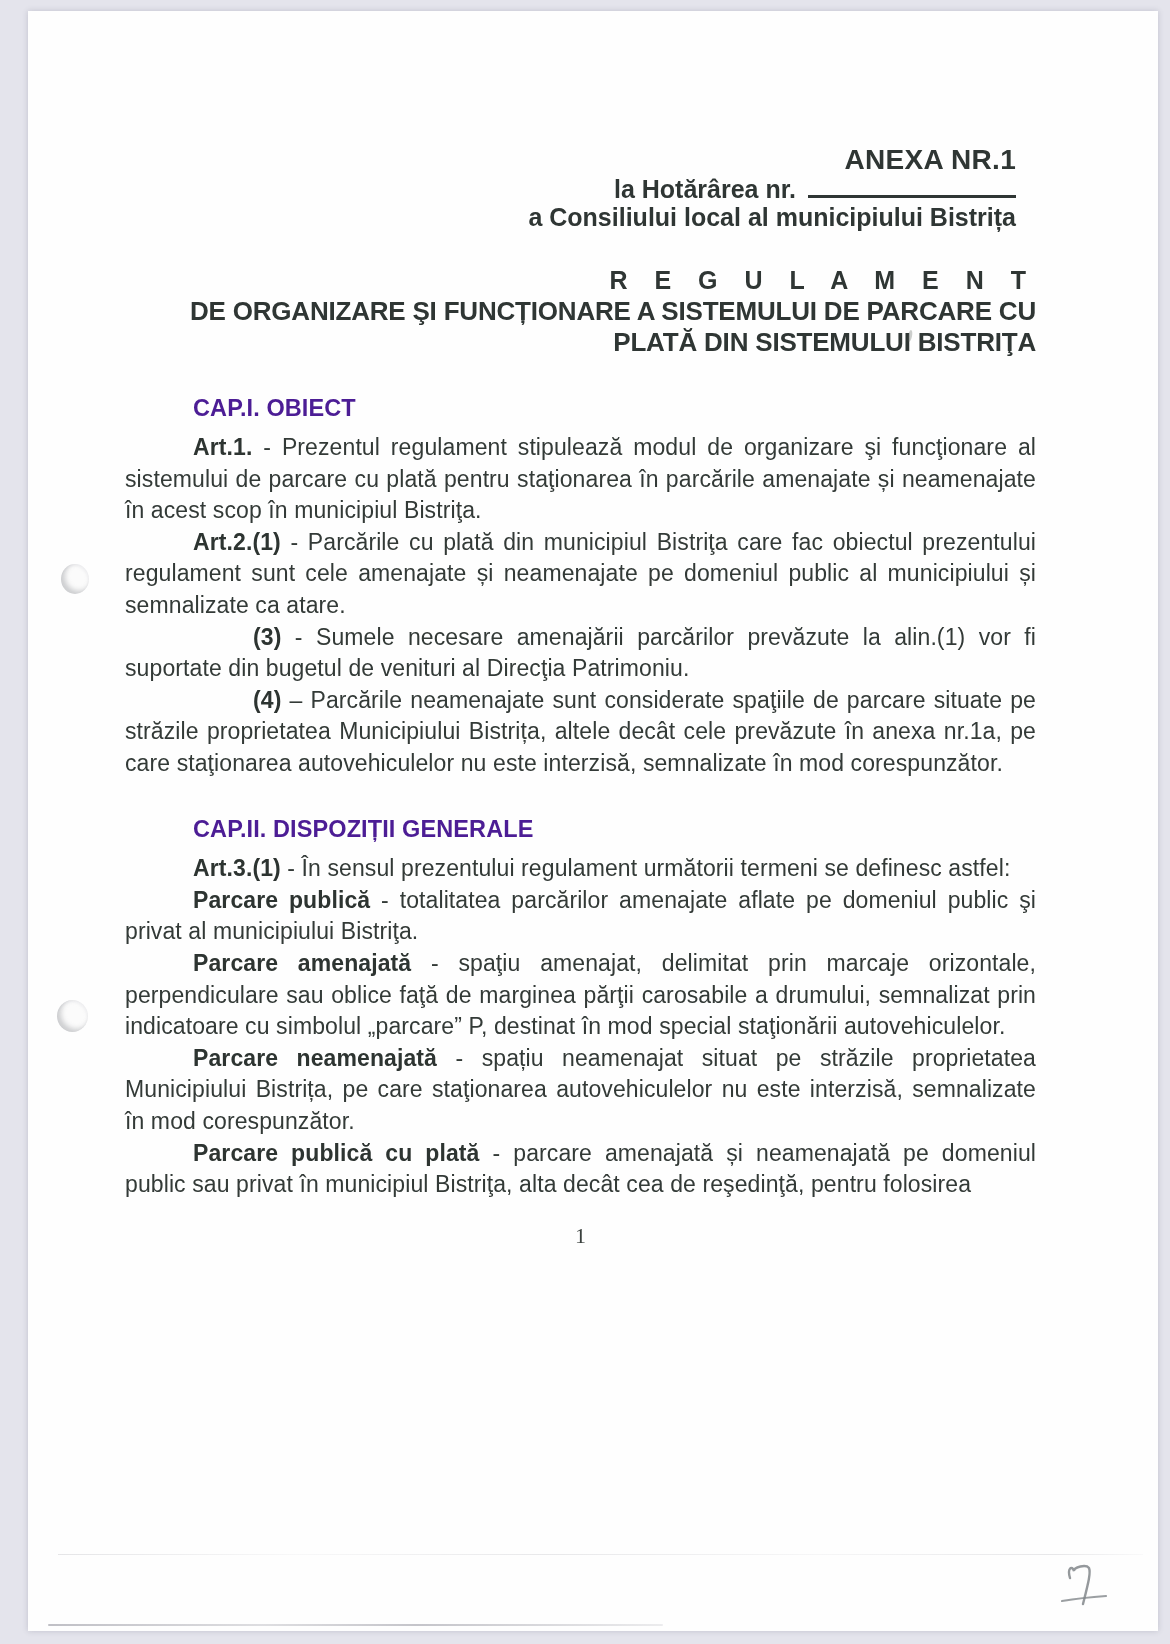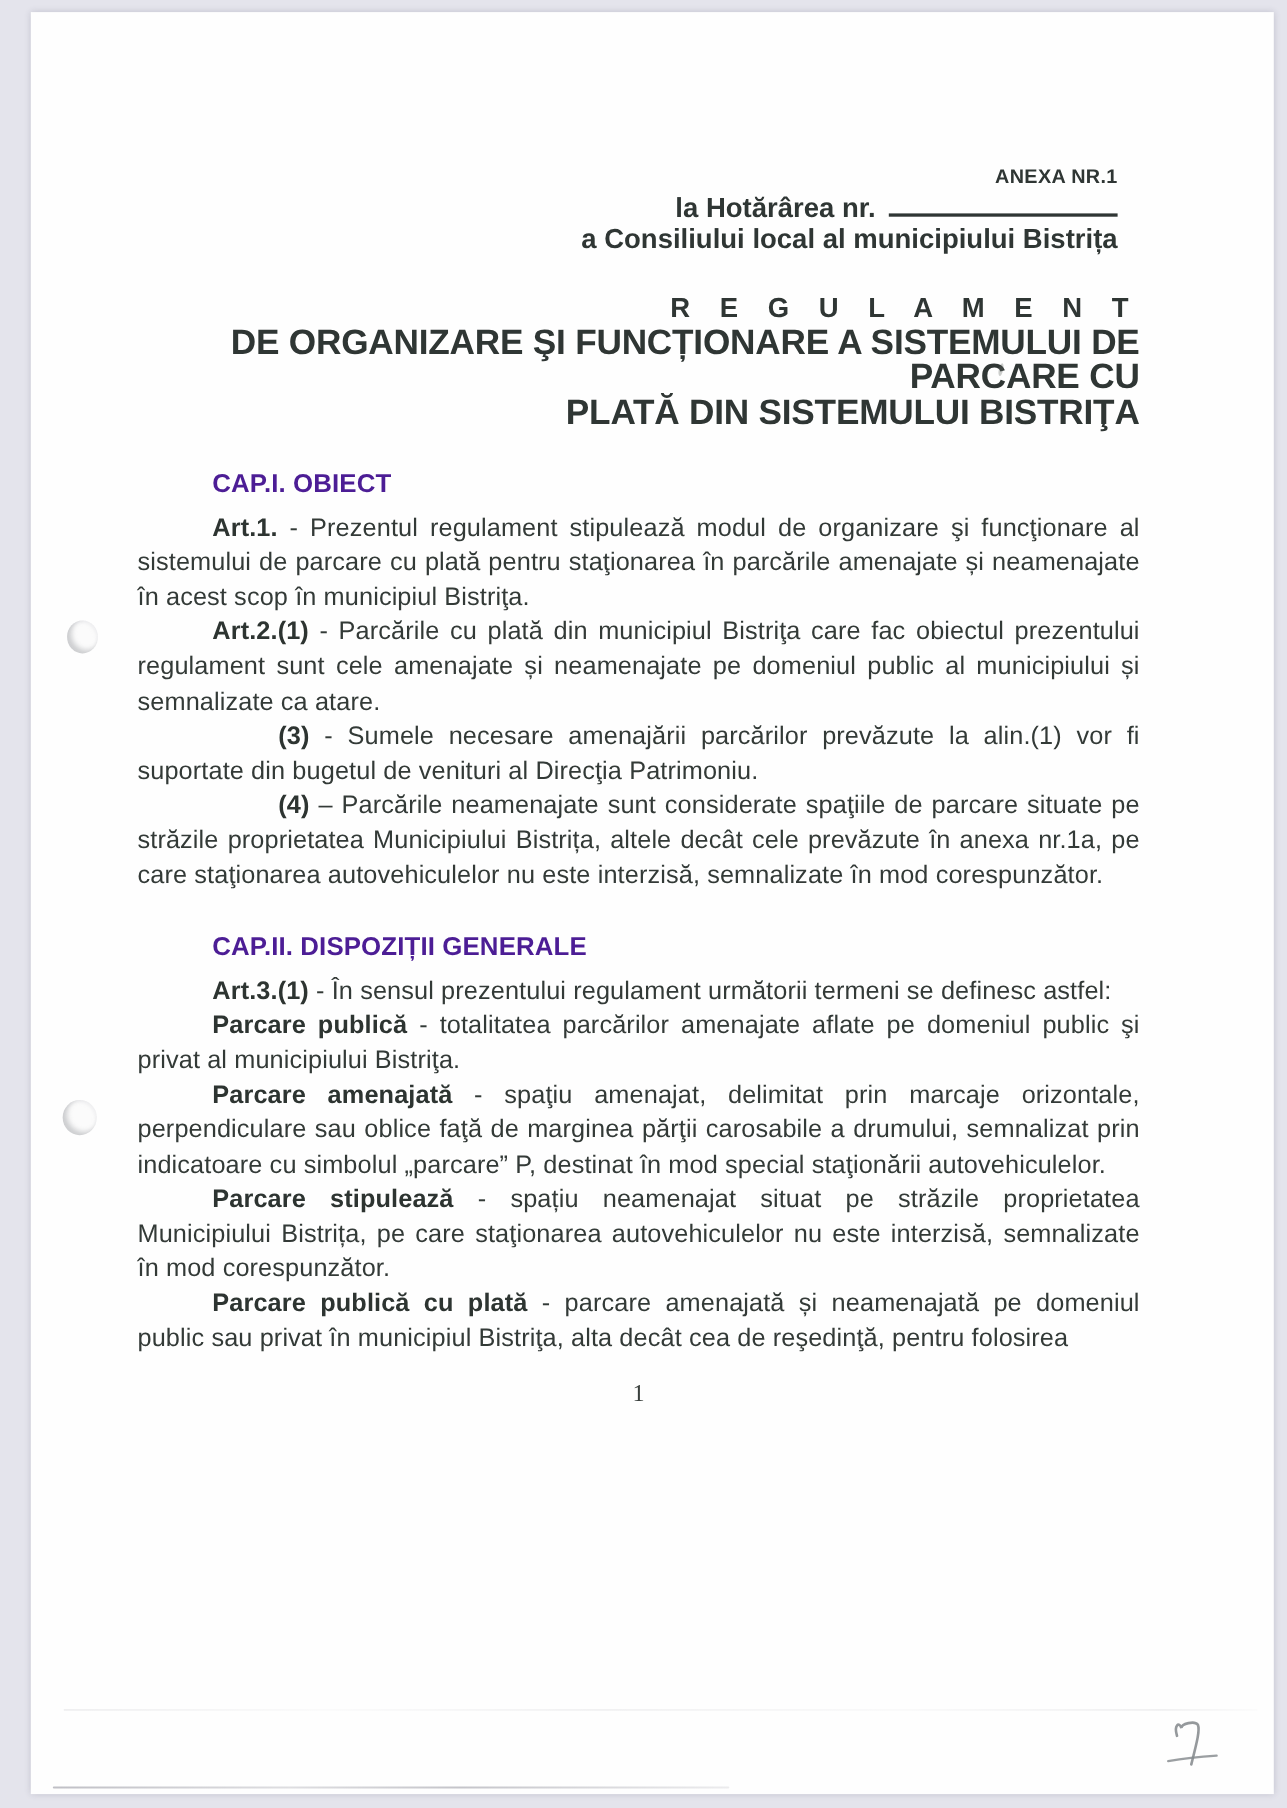--- a/index.html
+++ b/index.html
@@ -38,38 +38,38 @@
   .header-block {
     padding-top: 135px;
     text-align: right;
     padding-right: 142px;
     font-weight: bold;
     color: #2f3634;
     font-size: 25px;
     line-height: 28.5px;
     white-space: nowrap;
   }
-  .annex-line { font-size: 18px; letter-spacing: 0.3px; }
+  .annex-line { font-size: 28px; letter-spacing: 0.3px; }
   .blank-underline {
     display: inline-block;
     width: 208px;
     height: 19px;
     border-bottom: 3px solid #2f3634;
     margin-left: 12px;
   }
 
   
   .title-block {
     margin: 33px 122px 0 97px;
     text-align: right;
     font-weight: bold;
     color: #2f3634;
   }
   .title-line1 { font-size: 25px; letter-spacing: 10px; line-height: 31px; }
-  .title-line2, .title-line3 { font-size: 32px; line-height: 31.5px; letter-spacing: -0.2px; }
+  .title-line2, .title-line3 { font-size: 26px; line-height: 31.5px; letter-spacing: -0.2px; }
 
   
   .doc-body {
     margin: 0 122px 0 97px;
     font-size: 23px;
     line-height: 31.6px;
     text-align: justify;
     color: #333a37;
     letter-spacing: 0.1px;
   }
@@ -156,21 +156,21 @@
   <div class="doc-body">
       <h2 class="chapter">CAP.I. OBIECT</h2>
       <p class="para"><b>Art.1.</b> - Prezentul regulament stipulează modul de organizare şi funcţionare al sistemului de parcare cu plată pentru staţionarea în parcările amenajate și neamenajate în acest scop în municipiul Bistriţa.</p>
       <p class="para"><b>Art.2.(1)</b> - Parcările cu plată din municipiul Bistriţa care fac obiectul prezentului regulament sunt cele amenajate și neamenajate pe domeniul public al municipiului și semnalizate ca atare.</p>
       <p class="para deep"><b>(3)</b> - Sumele necesare amenajării parcărilor prevăzute la alin.(1) vor fi suportate din bugetul de venituri al Direcţia Patrimoniu.</p>
       <p class="para deep"><b>(4)</b> – Parcările neamenajate sunt considerate spaţiile de parcare situate pe străzile proprietatea Municipiului Bistrița, altele decât cele prevăzute în anexa nr.1a, pe care staţionarea autovehiculelor nu este interzisă, semnalizate în mod corespunzător.</p>
       <h2 class="chapter">CAP.II. DISPOZIȚII GENERALE</h2>
       <p class="para"><b>Art.3.(1)</b> - În sensul prezentului regulament următorii termeni se definesc astfel:</p>
       <p class="para"><b>Parcare publică</b> - totalitatea parcărilor amenajate aflate pe domeniul public şi privat al municipiului Bistriţa.</p>
       <p class="para"><b>Parcare amenajată</b> - spaţiu amenajat, delimitat prin marcaje orizontale, perpendiculare sau oblice faţă de marginea părţii carosabile a drumului, semnalizat prin indicatoare cu simbolul „parcare” P, destinat în mod special staţionării autovehiculelor.</p>
-      <p class="para"><b>Parcare stipulează</b> - spațiu neamenajat situat pe străzile proprietatea Municipiului Bistrița, pe care staţionarea autovehiculelor nu este interzisă, semnalizate în mod corespunzător.</p>
+      <p class="para"><b>Parcare neamenajată</b> - spațiu neamenajat situat pe străzile proprietatea Municipiului Bistrița, pe care staţionarea autovehiculelor nu este interzisă, semnalizate în mod corespunzător.</p>
       <p class="para"><b>Parcare publică cu plată</b> - parcare amenajată și neamenajată pe domeniul public sau privat în municipiul Bistriţa, alta decât cea de reşedinţă, pentru folosirea</p>
     </div>
 
   <div class="page-number">1</div>
 
   <div class="speck"></div>
   <div class="scan-line-1"></div>
   <div class="scan-line-2"></div>
 
   <svg class="handwritten" viewBox="0 0 60 52" fill="none" xmlns="http://www.w3.org/2000/svg">

